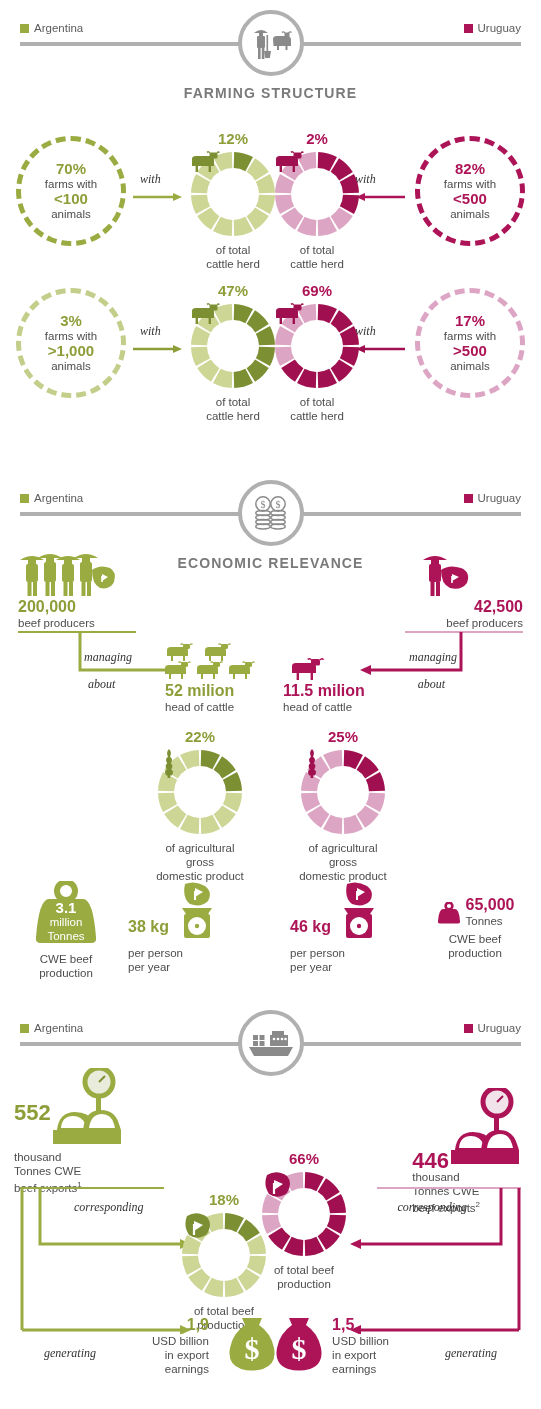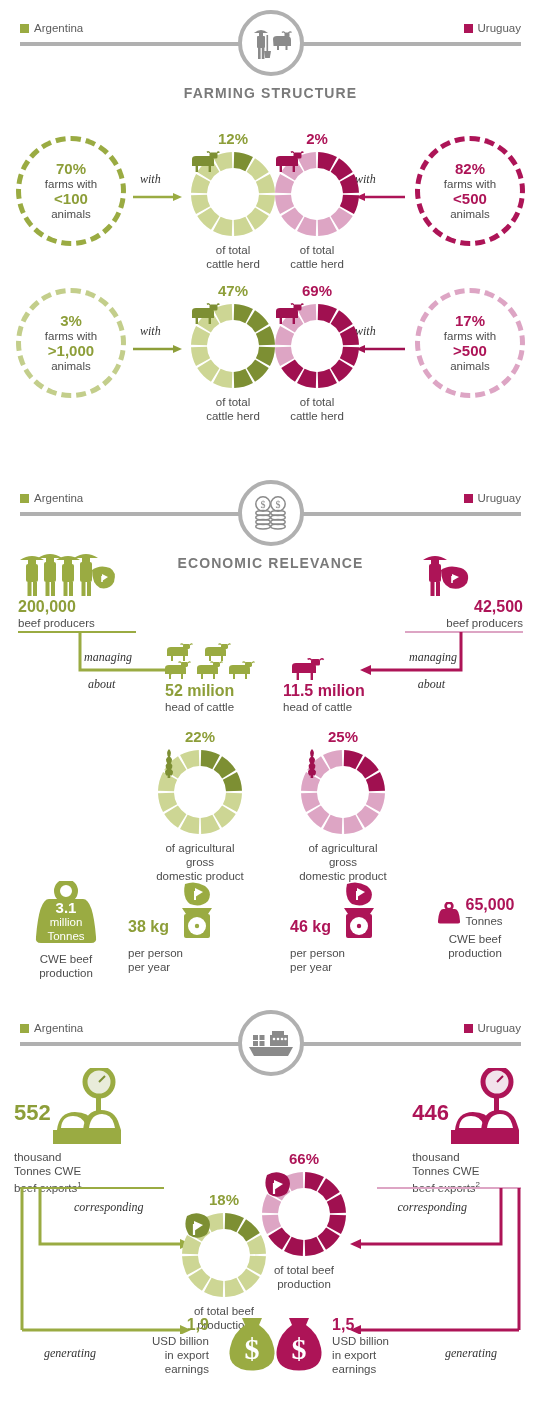--- a/index.html
+++ b/index.html
@@ -665,21 +665,21 @@
         <path d="M17 2 L37 2 L34 9 L20 9 Z"></path>
         <path d="M20 9 Q8 17 5 32 Q2 48 16 53 Q27 56 38 53 Q52 48 49 32 Q46 17 34 9 Z"></path>
       </g>
       <text x="27" y="43" font-size="30" font-weight="bold" text-anchor="middle" fill="#fff" font-family="'Liberation Serif',serif">$</text>
       </svg>
     </div>
   </div>
 </div>
 
 <div class="abs" style="right:14px;top:1068px;text-align:left;">
-  <div style="display:flex;align-items:center;">
+  <div style="display:flex;align-items:flex-end;margin-top:20px;">
     <div class="big-num m" style="font-size:22px;padding-top:8px;">446</div>
     <div style="margin-left:2px;">
       <svg width="76" height="78" viewBox="0 0 76 78">
         <rect x="43" y="18" width="5" height="38" fill="#ad1457"></rect>
         <circle cx="46" cy="14" r="14" fill="#f2e3eb" stroke="#ad1457" stroke-width="5"></circle>
         <path d="M46 14 L52 8" stroke="#a01050" stroke-width="2"></path>
         <rect x="0" y="62" width="68" height="14" fill="#ad1457"></rect>
         <path d="M4 62 Q6 44 22 44 Q36 44 40 54 Q44 62 44 62 Z" fill="#ad1457"></path>
         <path d="M8 60 Q9 48 20 48 Q29 48 32 56 Q34 60 34 60 Z" fill="#fff"></path>
         <path d="M30 62 Q32 42 48 42 Q62 42 66 56 Q68 62 68 62 Z" fill="#ad1457"></path>

